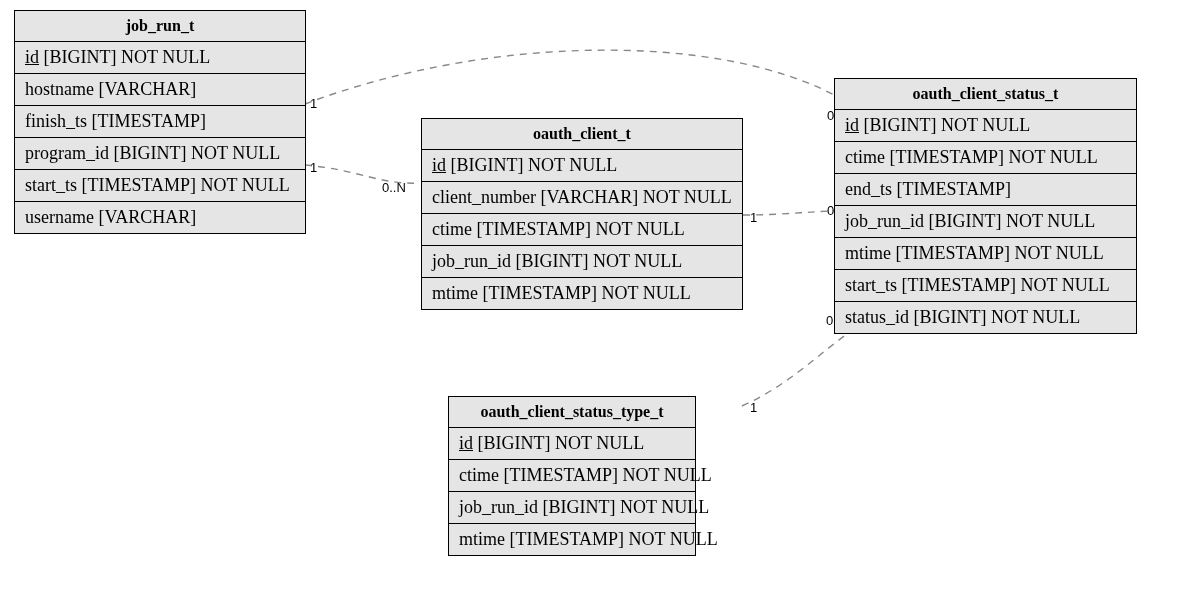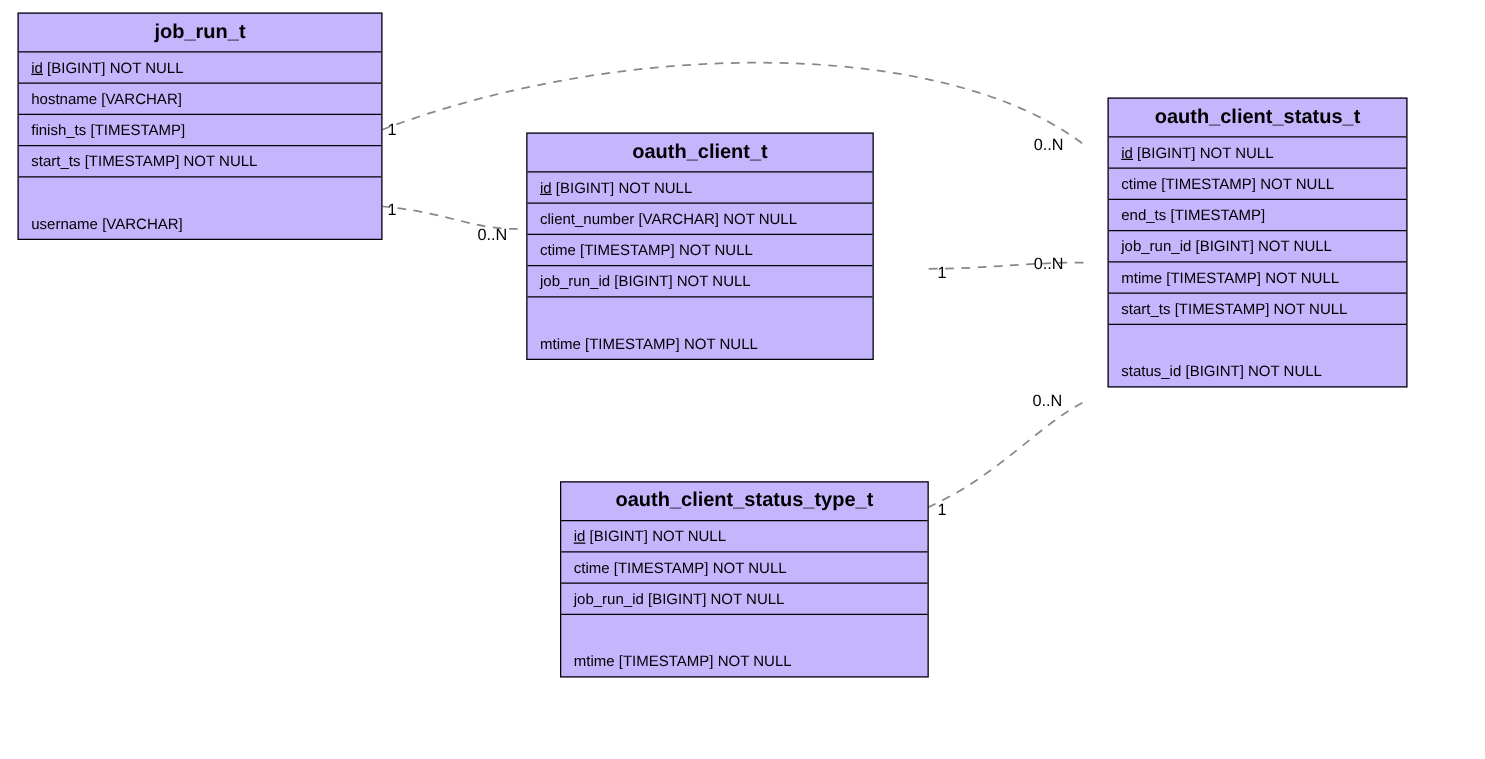--- a/index.html
+++ b/index.html
@@ -9,36 +9,37 @@
     font-family: Arial, Helvetica, sans-serif;
     background: #fff;
     width: 1188px;
     height: 607px;
     position: relative;
     overflow: hidden;
   }
   .entity {
     position: absolute;
     border: 1.5px solid #000;
-    background: #c4b5fd;
+    background: #e5e5e5;
+    font-family: Liberation Serif, serif;
   }
   .entity-title {
     font-weight: bold;
     text-align: center;
     padding: 6px 10px;
     border-bottom: 1.5px solid #000;
     font-size: 16px;
   }
   .entity-row {
     padding: 5px 10px;
     border-bottom: 1.5px solid #000;
-    font-size: 12px;
+    font-size: 18px;
     white-space: nowrap;
   }
-  .entity-row:last-child { border-bottom: none; margin-top: 25px; }
+  .entity-row:last-child { border-bottom: none; }
   .pk { text-decoration: underline; }
   .col-type { color: #000; }
   svg.links {
     position: absolute;
     left: 0; top: 0;
     width: 1188px; height: 607px;
     pointer-events: none;
   }
   .rel-line {
     stroke: #888;
@@ -74,43 +75,44 @@
 <div class="card-label" style="left:750px; top:210px;">1</div>
 <div class="card-label" style="left:827px; top:203px;">0..N</div>
 <div class="card-label" style="left:750px; top:400px;">1</div>
 <div class="card-label" style="left:826px; top:313px;">0..N</div>
 
 <div class="entity" style="left:14px; top:10px; width:292px;">
   <div class="entity-title">job_run_t</div>
   <div class="entity-row"><span class="pk">id</span>&nbsp;<span class="col-type">[BIGINT]</span> <span>NOT NULL</span></div>
   <div class="entity-row"><span>hostname</span>&nbsp;<span class="col-type">[VARCHAR]</span> <span></span></div>
   <div class="entity-row"><span>finish_ts</span>&nbsp;<span class="col-type">[TIMESTAMP]</span> <span></span></div>
+  <div class="entity-row"><span>program_id</span>&nbsp;<span class="col-type">[BIGINT]</span> <span>NOT NULL</span></div>
   <div class="entity-row"><span>start_ts</span>&nbsp;<span class="col-type">[TIMESTAMP]</span> <span>NOT NULL</span></div>
   <div class="entity-row"><span>username</span>&nbsp;<span class="col-type">[VARCHAR]</span> <span></span></div>
 </div>
 
-<div class="entity" style="left:421px; top:106px; width:278px;">
+<div class="entity" style="left:421px; top:118px; width:322px;">
   <div class="entity-title">oauth_client_t</div>
   <div class="entity-row"><span class="pk">id</span>&nbsp;<span class="col-type">[BIGINT]</span> <span>NOT NULL</span></div>
   <div class="entity-row"><span>client_number</span>&nbsp;<span class="col-type">[VARCHAR]</span> <span>NOT NULL</span></div>
   <div class="entity-row"><span>ctime</span>&nbsp;<span class="col-type">[TIMESTAMP]</span> <span>NOT NULL</span></div>
   <div class="entity-row"><span>job_run_id</span>&nbsp;<span class="col-type">[BIGINT]</span> <span>NOT NULL</span></div>
   <div class="entity-row"><span>mtime</span>&nbsp;<span class="col-type">[TIMESTAMP]</span> <span>NOT NULL</span></div>
 </div>
 
-<div class="entity" style="left:886px; top:78px; width:240px;">
+<div class="entity" style="left:834px; top:78px; width:303px;">
   <div class="entity-title">oauth_client_status_t</div>
   <div class="entity-row"><span class="pk">id</span>&nbsp;<span class="col-type">[BIGINT]</span> <span>NOT NULL</span></div>
   <div class="entity-row"><span>ctime</span>&nbsp;<span class="col-type">[TIMESTAMP]</span> <span>NOT NULL</span></div>
   <div class="entity-row"><span>end_ts</span>&nbsp;<span class="col-type">[TIMESTAMP]</span> <span></span></div>
   <div class="entity-row"><span>job_run_id</span>&nbsp;<span class="col-type">[BIGINT]</span> <span>NOT NULL</span></div>
   <div class="entity-row"><span>mtime</span>&nbsp;<span class="col-type">[TIMESTAMP]</span> <span>NOT NULL</span></div>
   <div class="entity-row"><span>start_ts</span>&nbsp;<span class="col-type">[TIMESTAMP]</span> <span>NOT NULL</span></div>
   <div class="entity-row"><span>status_id</span>&nbsp;<span class="col-type">[BIGINT]</span> <span>NOT NULL</span></div>
 </div>
 
-<div class="entity" style="left:448px; top:385px; width:295px;">
+<div class="entity" style="left:448px; top:396px; width:248px;">
   <div class="entity-title">oauth_client_status_type_t</div>
   <div class="entity-row"><span class="pk">id</span>&nbsp;<span class="col-type">[BIGINT]</span> <span>NOT NULL</span></div>
   <div class="entity-row"><span>ctime</span>&nbsp;<span class="col-type">[TIMESTAMP]</span> <span>NOT NULL</span></div>
   <div class="entity-row"><span>job_run_id</span>&nbsp;<span class="col-type">[BIGINT]</span> <span>NOT NULL</span></div>
   <div class="entity-row"><span>mtime</span>&nbsp;<span class="col-type">[TIMESTAMP]</span> <span>NOT NULL</span></div>
 </div>
 
 </body></html>

